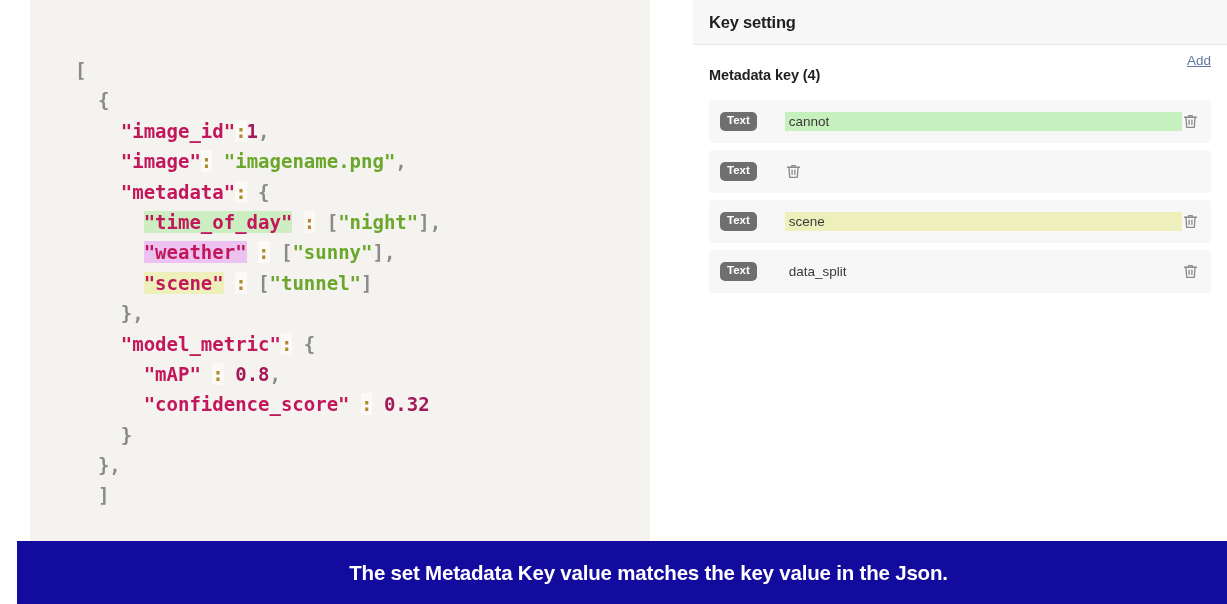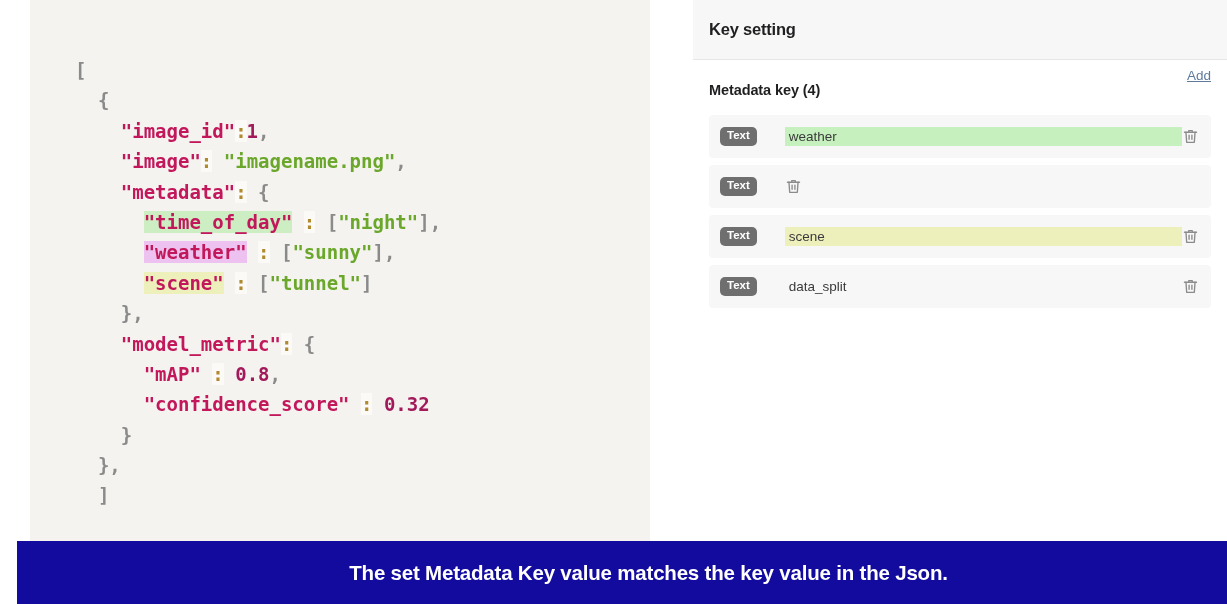--- a/index.html
+++ b/index.html
@@ -49,21 +49,21 @@
   
   #key-panel {
     position: absolute;
     left: 693px;
     top: 0;
     width: 534px;
     height: 541px;
     background: #ffffff;
   }
   #panel-header {
-    height: 60px;
+    height: 45px;
     background: #f7f7f8;
     border-bottom: 1px solid #e6e6e8;
     box-sizing: border-box;
     display: flex;
     align-items: center;
     padding-left: 16px;
   }
   #panel-title {
     font-size: 16.5px;
     font-weight: bold;
@@ -170,21 +170,21 @@
   </div>
 
   <div id="section-head">
     <div id="section-title">Metadata key (4)</div>
     <span id="add-link">Add</span>
   </div>
 
   <div id="key-list">
       <div class="key-row">
         <span class="type-badge">Text</span>
-        <span class="key-name sw-green">weather</span>
+        <span class="key-name sw-green">cannot</span>
         <span class="trash-icon"><svg viewBox="0 0 24 24" width="17" height="17" fill="none" stroke="#8b8b8b" stroke-width="1.9" stroke-linecap="round" stroke-linejoin="round">
             <path d="M3.5 6h17"></path>
             <path d="M9.5 6V3.8h5V6"></path>
             <path d="M5.6 6l1 14.2h10.8L18.4 6"></path>
             <path d="M10 10v6M14 10v6"></path>
           </svg></span>
       </div>
       <div class="key-row">
         <span class="type-badge">Text</span>
         <span class="trash-icon"><svg viewBox="0 0 24 24" width="17" height="17" fill="none" stroke="#8b8b8b" stroke-width="1.9" stroke-linecap="round" stroke-linejoin="round">

